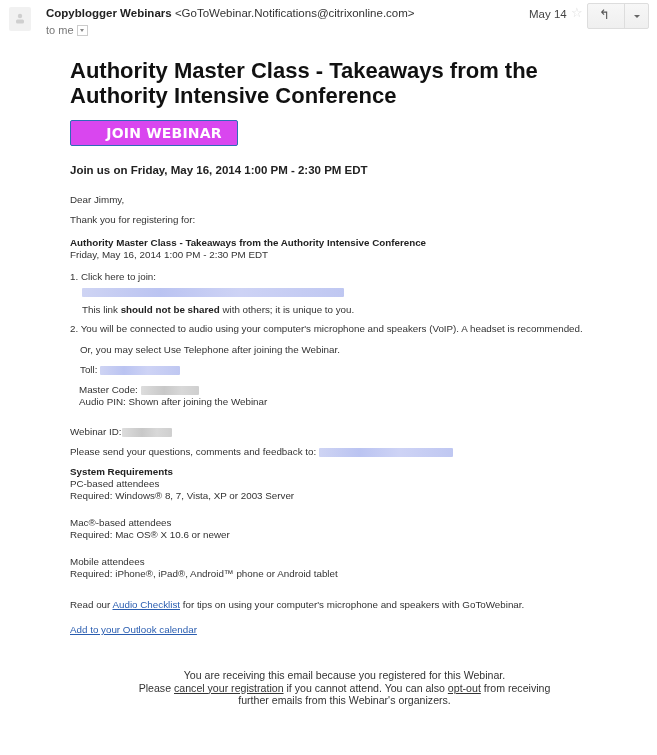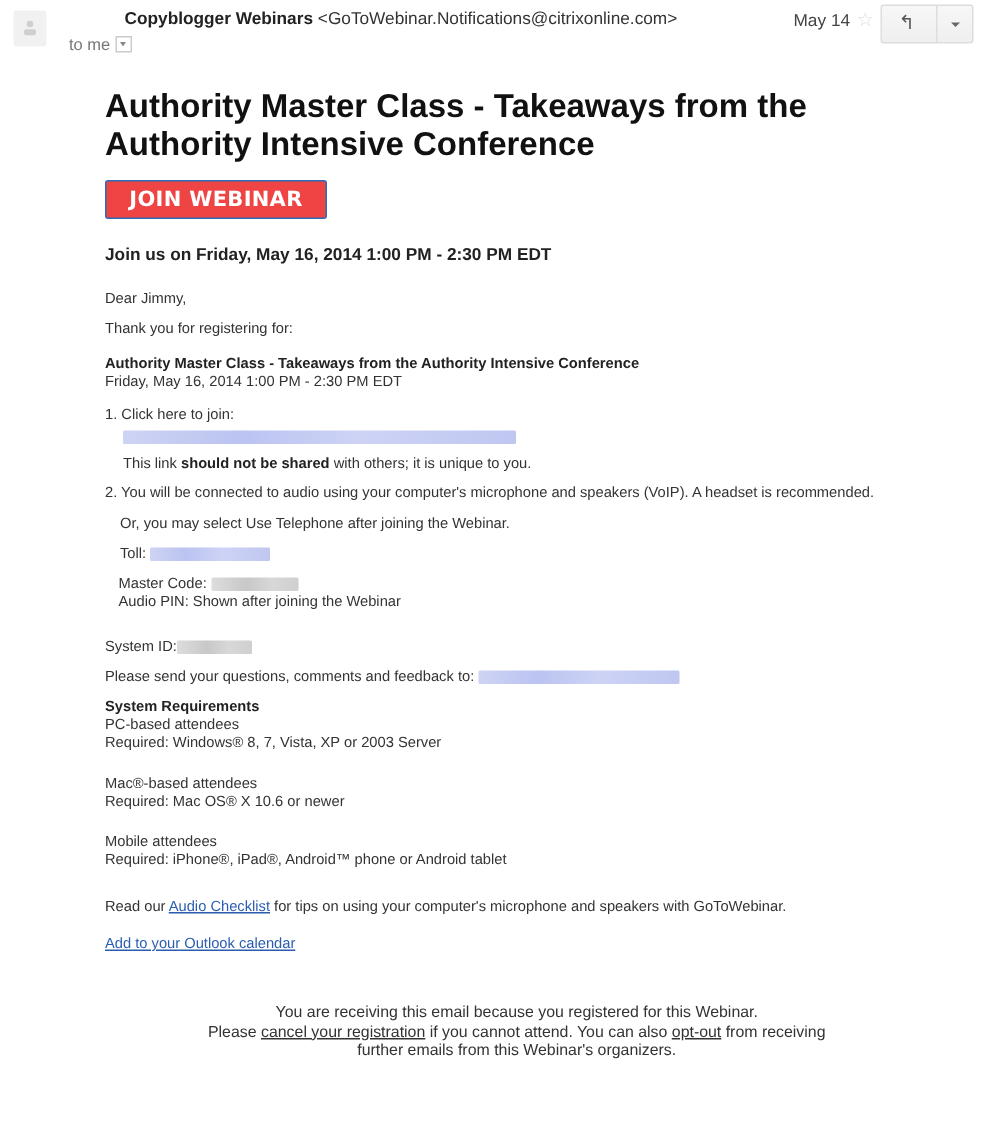--- a/index.html
+++ b/index.html
@@ -1,35 +1,35 @@
 <!DOCTYPE html>
 <html><head>
 <meta charset="utf-8">
 <style>
   html, body { margin: 0; padding: 0; background: #ffffff; }
   body { width: 657px; height: 755px; position: relative; overflow: hidden;
          font-family: "Liberation Sans", sans-serif; color: #222; }
   .hdr { position: absolute; left: 0; top: 0; width: 657px; height: 44px; }
   .avatar { position: absolute; left: 9px; top: 7px; width: 22px; height: 24px; background: #f1f1f1; border-radius: 2px; }
   .avatar svg { position: absolute; left: 6px; top: 6px; }
-  .sender { position: absolute; left: 46px; top: 7px; font-size: 11.5px; color: #333; white-space: nowrap; margin-left: 37px; }
+  .sender { position: absolute; left: 46px; top: 7px; font-size: 11.5px; color: #333; white-space: nowrap; }
   .sender b { color: #222; }
   .tome { position: absolute; left: 46px; top: 24px; font-size: 11px; color: #777; }
   .tome .dd { display: inline-block; width: 9px; height: 9px; border: 1px solid #ccc; vertical-align: middle; margin-left: 3px; position: relative; top: -1px; }
   .tome .dd:after { content: ""; position: absolute; left: 2px; top: 3px; border-left: 2.5px solid transparent; border-right: 2.5px solid transparent; border-top: 3px solid #888; }
   .date { position: absolute; left: 529px; top: 8px; font-size: 11.5px; color: #444; }
   .star { position: absolute; left: 571px; top: 5px; font-size: 13px; color: #ddd; }
   .reply-grp { position: absolute; left: 587px; top: 3px; width: 60px; height: 24px; border: 1px solid #ddd; border-radius: 2px; background: linear-gradient(#f7f7f7, #efefef); }
   .reply-btn { position: absolute; left: 0; top: 0; width: 36px; height: 24px; border-right: 1px solid #ddd; }
   .reply-btn span { position: absolute; left: 11px; top: 3px; font-size: 13px; color: #555; }
   .more-btn { position: absolute; left: 37px; top: 0; width: 23px; height: 24px; }
   .more-btn:after { content: ""; position: absolute; left: 9px; top: 11px; border-left: 3px solid transparent; border-right: 3px solid transparent; border-top: 3px solid #666; }
 
   .title { position: absolute; left: 70px; top: 58px; width: 520px; font-size: 22px; font-weight: bold; line-height: 25px; color: #111; }
-  .join-btn { position: absolute; left: 70px; top: 120px; width: 146px; height: 24px; background: #ef4444; border: 1px solid #2e6bb8; border-radius: 2px; color: #fff; font-family: "DejaVu Sans", sans-serif; font-weight: bold; font-size: 14px; line-height: 24px; text-align: center; letter-spacing: 0.2px; }
+  .join-btn { position: absolute; left: 70px; top: 120px; width: 146px; height: 24px; background: #d946ef; border: 1px solid #2e6bb8; border-radius: 2px; color: #fff; font-family: "DejaVu Sans", sans-serif; font-weight: bold; font-size: 14px; line-height: 24px; text-align: center; letter-spacing: 0.2px; padding-left: 20px; }
   .joinus { position: absolute; left: 70px; top: 164px; font-size: 11.5px; font-weight: bold; color: #222; }
 
   .t { position: absolute; font-size: 9.8px; color: #333; white-space: nowrap; line-height: 12px; }
   .t b { color: #222; }
   .blur { display: inline-block; height: 9px; vertical-align: middle; border-radius: 1px; }
   .blur.blue { background: linear-gradient(90deg, #c9cff2, #b3bdf0 30%, #c8cef4 60%, #b8c1f0); opacity: 0.9; }
   .blur.grey { background: linear-gradient(90deg, #ddd, #c8c8c8 40%, #d8d8d8 70%, #cfcfcf); }
   a, .lnk { color: #2a5db0; text-decoration: underline; }
   .ft { position: absolute; left: 0; width: 657px; text-align: center; color: #333; }
   .ft1 { top: 669px; font-size: 10.6px; line-height: 12.5px; padding-left: 16px; }
@@ -76,21 +76,21 @@
 <div class="t" style="left:70px; top:271px;">1. Click here to join:</div>
 <div class="t" style="left:82px; top:286px;"><span class="blur blue" style="width:262px;"></span></div>
 <div class="t" style="left:82px; top:304px;"><span>This link </span><b>should not be shared</b><span> with others; it is unique to you.</span></div>
 
 <div class="t" style="left:70px; top:323px;">2. You will be connected to audio using your computer's microphone and speakers (VoIP). A headset is recommended.</div>
 <div class="t" style="left:80px; top:344px;">Or, you may select Use Telephone after joining the Webinar.</div>
 <div class="t" style="left:80px; top:364px;"><span>Toll:</span> <span class="blur blue" style="width:80px;"></span></div>
 <div class="t" style="left:79px; top:384px;"><span>Master Code:</span> <span class="blur grey" style="width:58px;"></span></div>
 <div class="t" style="left:79px; top:396px;text-align:right;">Audio PIN: Shown after joining the Webinar</div>
 
-<div class="t" style="left:70px; top:426px;"><span>System ID:</span><span class="blur grey" style="width:50px;"></span></div>
+<div class="t" style="left:70px; top:426px;"><span>Webinar ID:</span><span class="blur grey" style="width:50px;"></span></div>
 <div class="t" style="left:70px; top:446px;"><span>Please send your questions, comments and feedback to:</span> <span class="blur blue" style="width:134px;"></span></div>
 
 <div class="t" style="left:70px; top:466px;"><b>System Requirements</b></div>
 <div class="t" style="left:70px; top:478px;">PC-based attendees</div>
 <div class="t" style="left:70px; top:490px;">Required: Windows® 8, 7, Vista, XP or 2003 Server</div>
 <div class="t" style="left:70px; top:517px;">Mac®-based attendees</div>
 <div class="t" style="left:70px; top:529px;">Required: Mac OS® X 10.6 or newer</div>
 <div class="t" style="left:70px; top:556px;">Mobile attendees</div>
 <div class="t" style="left:70px; top:568px;">Required: iPhone®, iPad®, Android™ phone or Android tablet</div>
 

